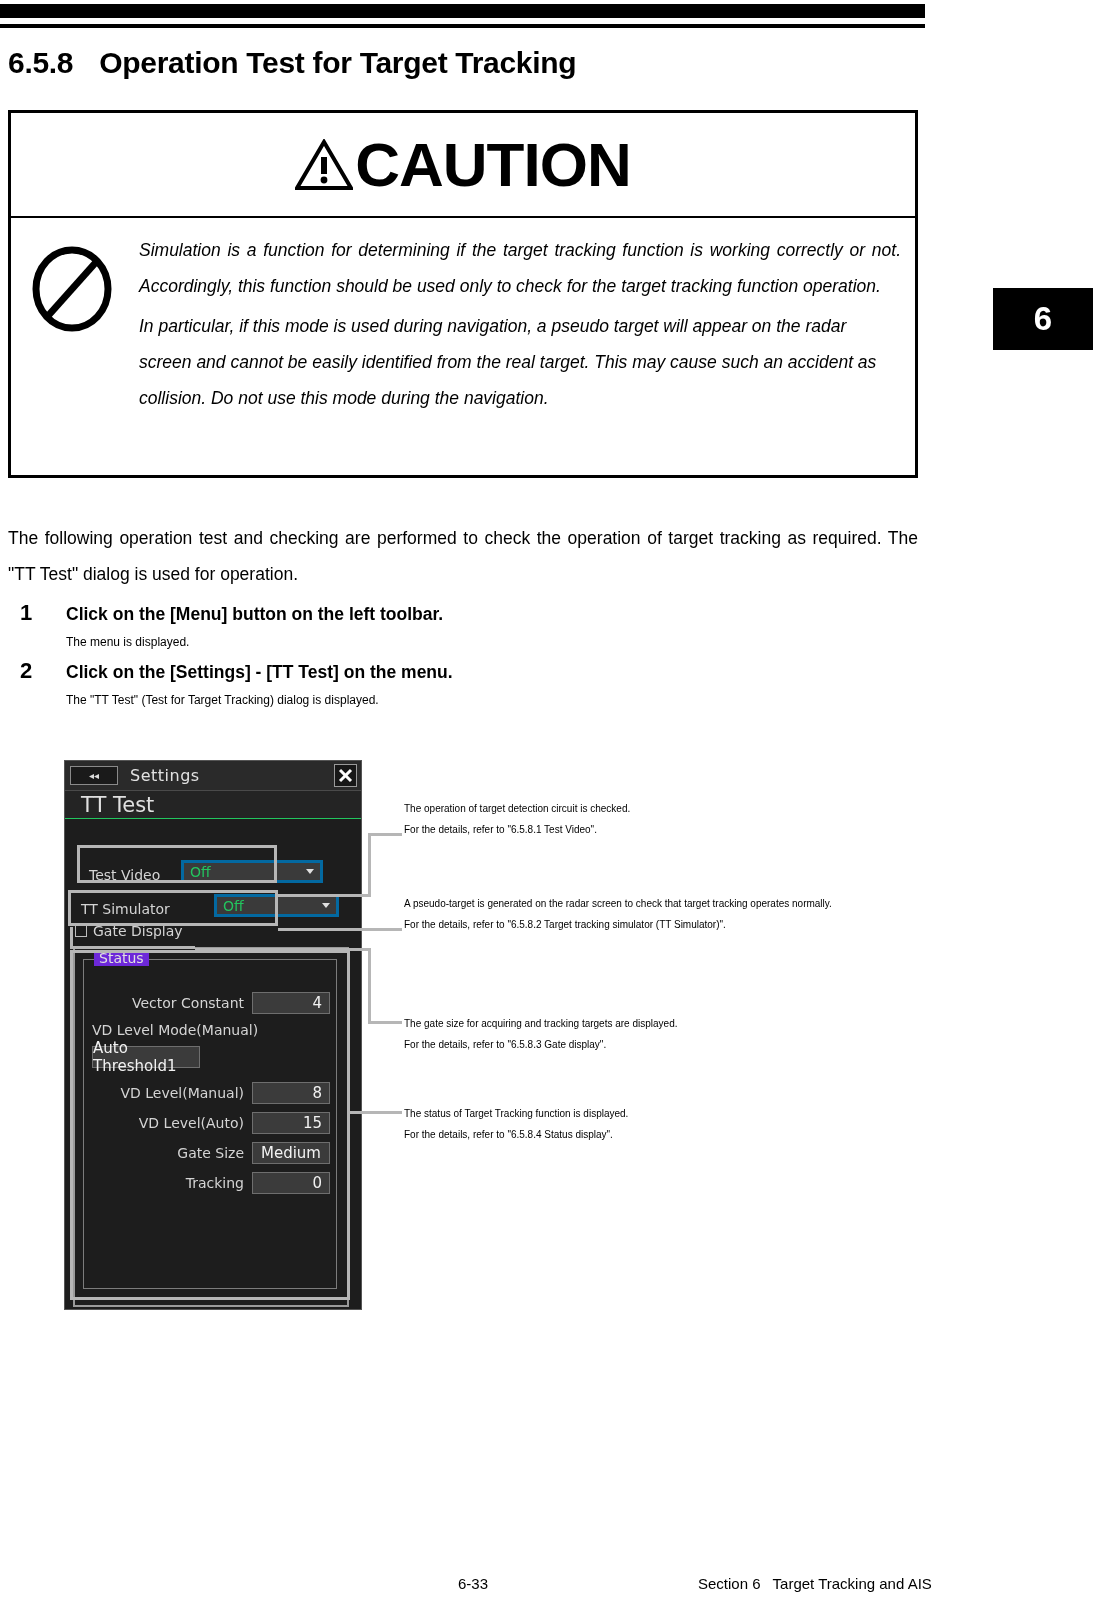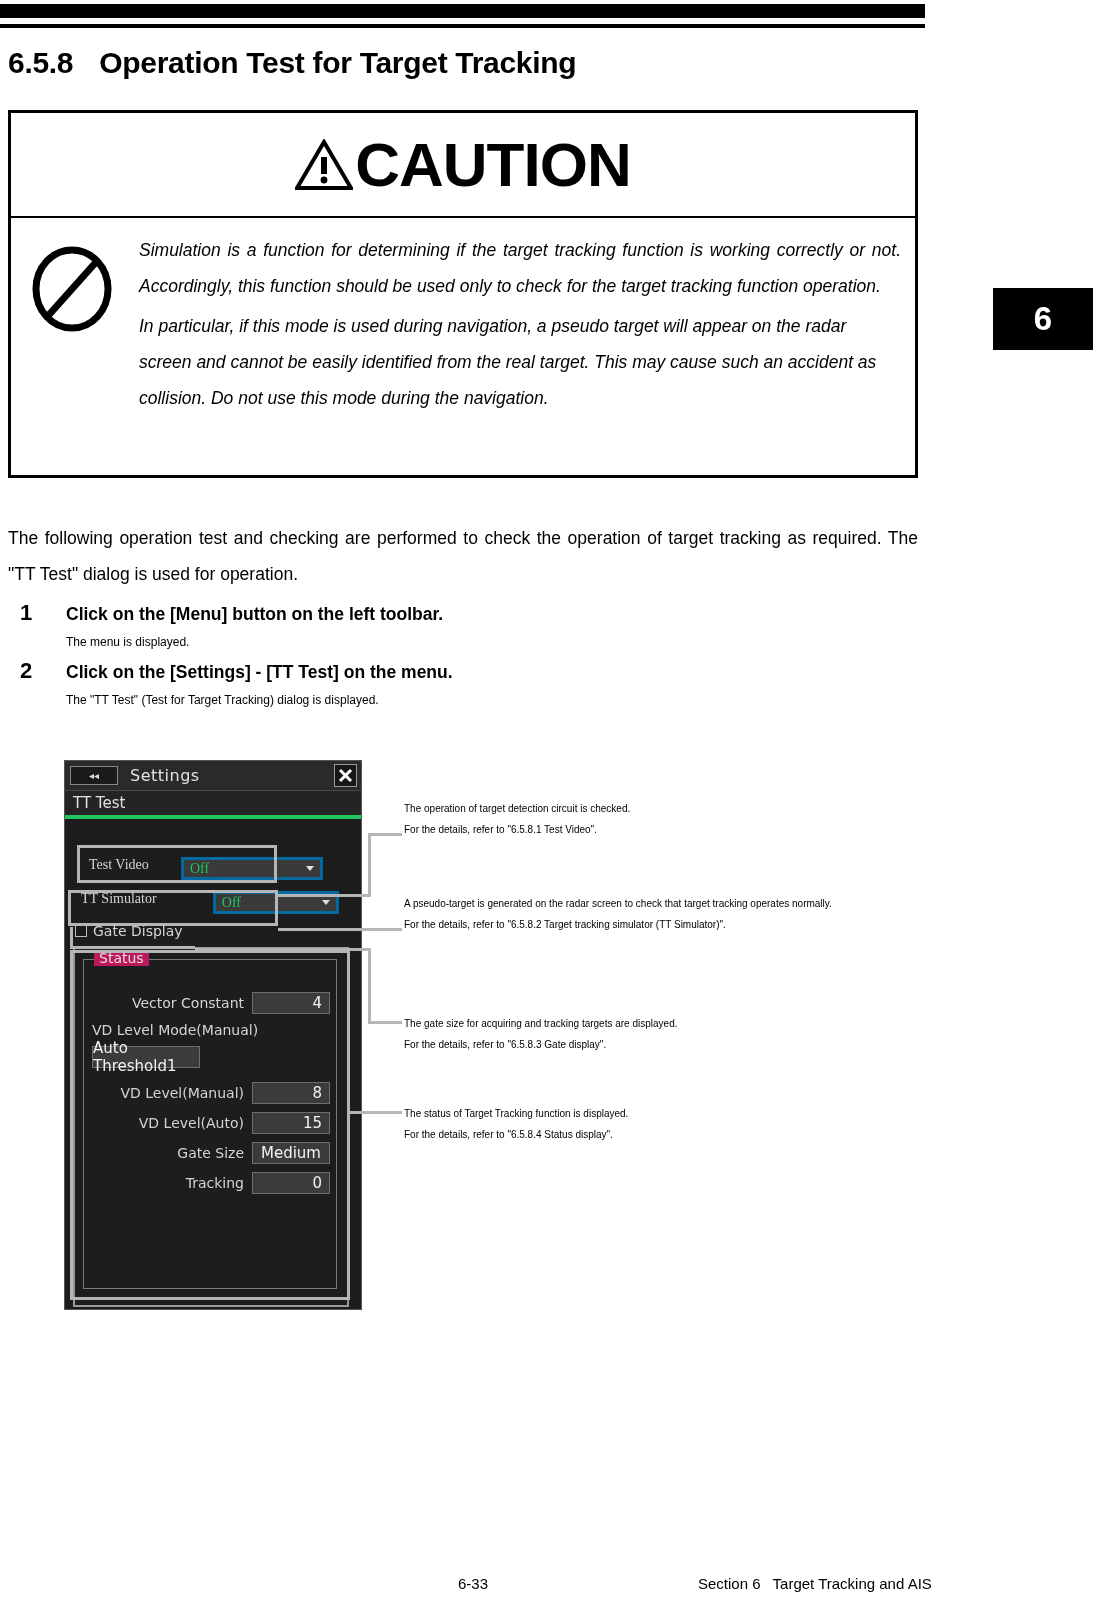--- a/index.html
+++ b/index.html
@@ -191,39 +191,38 @@
     box-sizing: border-box;
     display: flex;
     align-items: center;
     justify-content: center;
   }
   .dlg-close svg { display: block; }
 
   .dlg-section {
     height: 28px;
     background: #242424;
-    border-bottom: 4px solid #22c55e;
-    display: flex;
-    align-items: center;
-    padding-left: 8px;
-    font-size: 15px;
+    border-bottom: 1px solid #22c55e;
+    display: flex;
+    align-items: center;
+    padding-left: 16px;
+    font-size: 21px;
     color: #e0e0e0;
     box-sizing: border-box;
   }
   .dlg-body {
     position: relative;
     padding: 0;
   }
 
   .row {
     display: flex;
-    align-items: flex-start;
+    align-items: flex-end;
     height: 26px;
     margin: 0 8px;
-    font-family: Liberation Serif, serif;
   }
   .row-label {
     font-size: 14px;
     color: #d4d4d4;
     white-space: nowrap;
   }
   .combo {
     position: relative;
     background: #3a3a3a;
     border: 3px solid #0369a1;
@@ -278,21 +277,21 @@
     position: absolute;
     left: 8px; top: 10px;
     width: 254px;
     height: 330px;
     border: 1px solid #7c7c7c;
     box-sizing: border-box;
   }
   .status-legend {
     position: absolute;
     left: 10px; top: -10px;
-    background: #be185d;
+    background: #6d28d9;
     padding: 0 5px;
     font-size: 14px;
     color: #e0e0e0;
   }
   .srow {
     position: absolute;
     display: flex;
     align-items: center;
     justify-content: flex-end;
     width: 238px;

